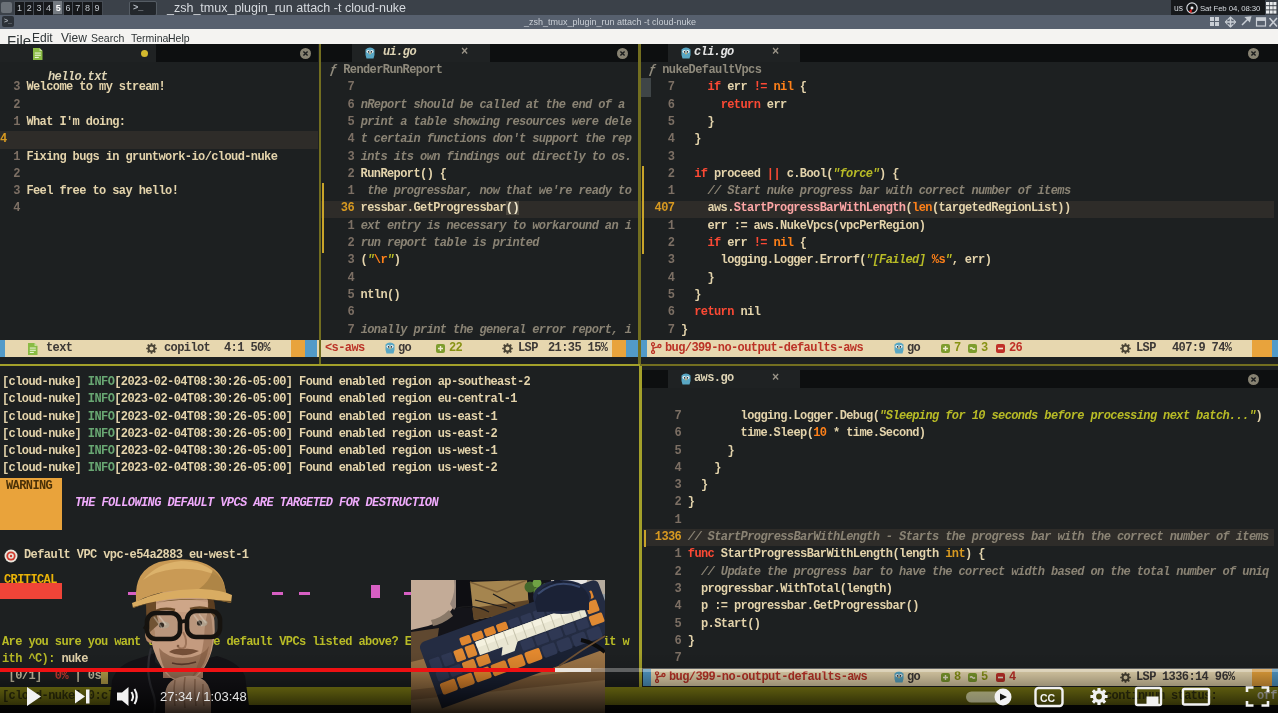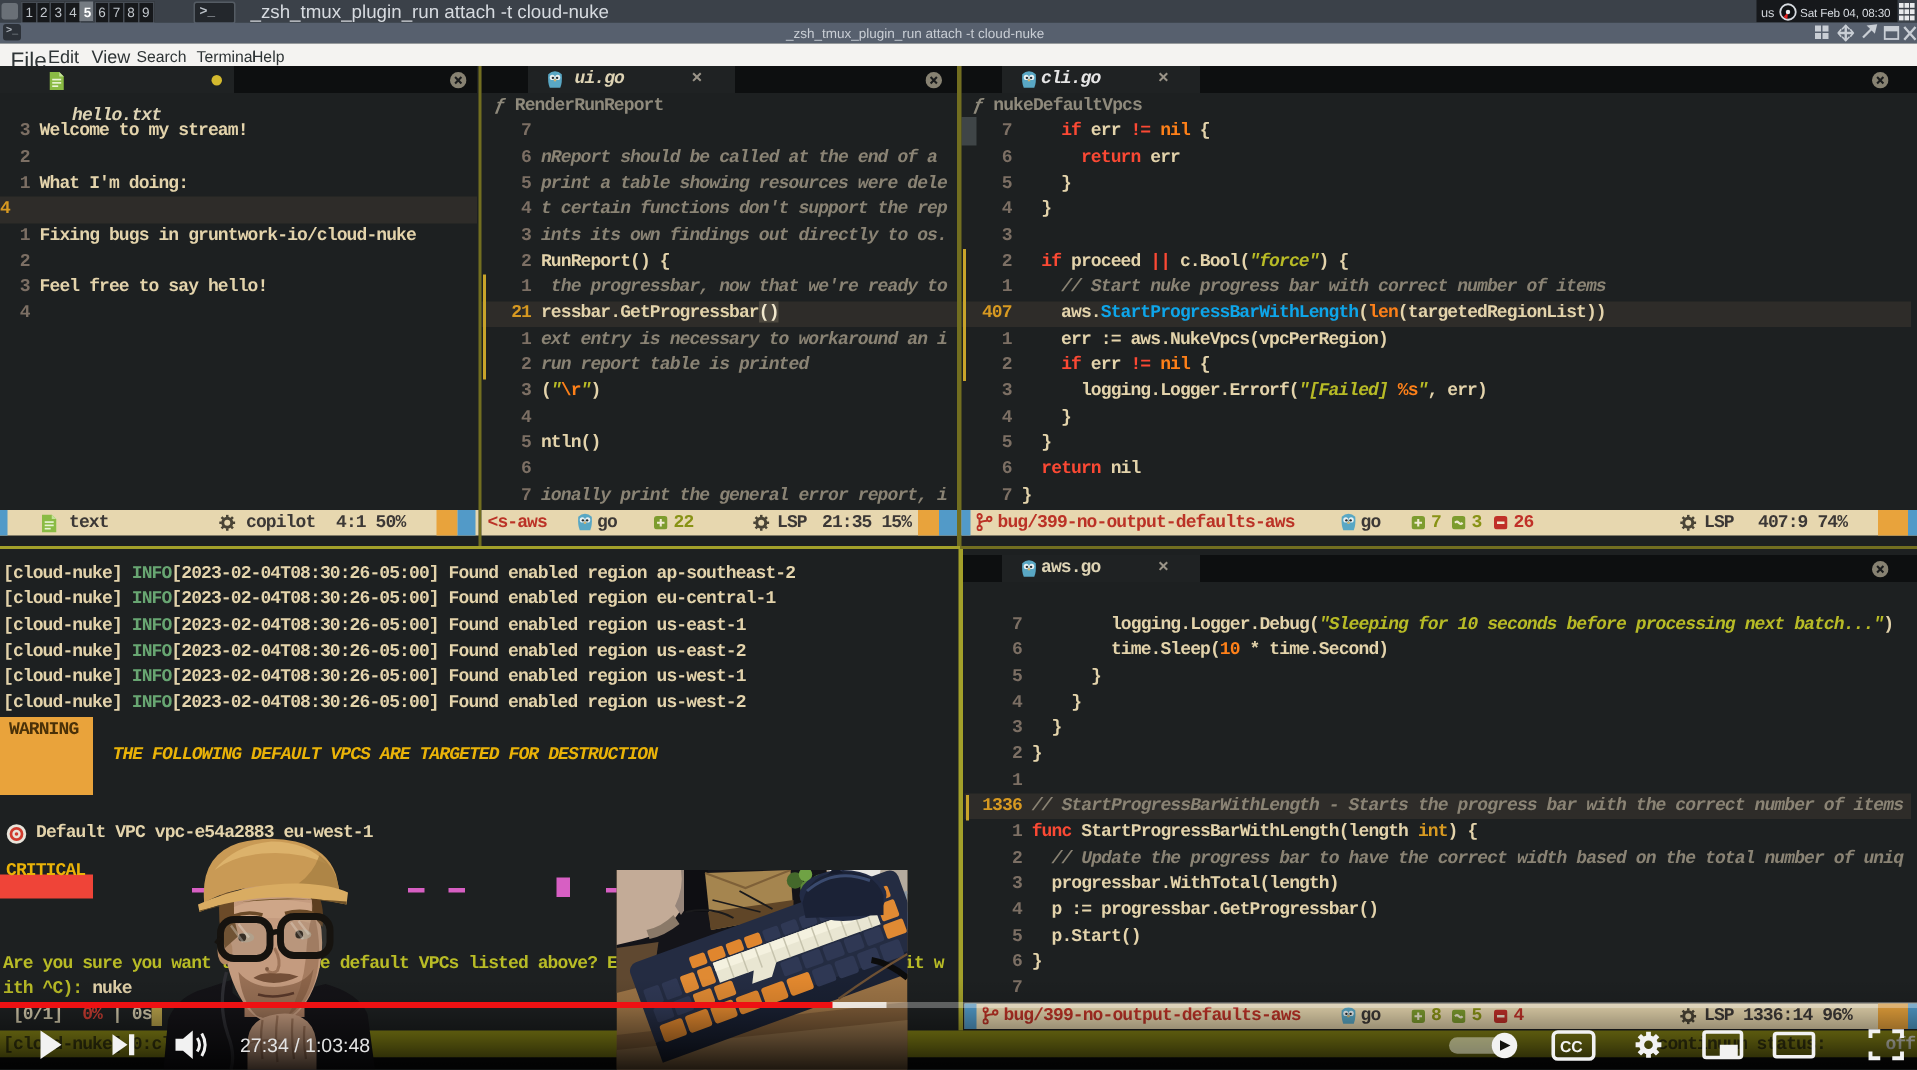--- a/index.html
+++ b/index.html
@@ -214,39 +214,39 @@
 <span class="nm">  4</span></pre>
 
 <div class="abs" style="left:321px;top:62px;width:316px;height:278px;overflow:hidden;">
 <pre class="mono" style="left:0;top:17.4px;"><span class="nm">    7</span>
 <span class="nm">    6</span> <span class="cm">nReport should be called at the end of a</span>
 <span class="nm">    5</span> <span class="cm">print a table showing resources were dele</span>
 <span class="nm">    4</span> <span class="cm">t certain functions don't support the rep</span>
 <span class="nm">    3</span> <span class="cm">ints its own findings out directly to os.</span>
 <span class="nm">    2</span> RunReport() {
 <span class="nm">    1</span> <span class="cm"> the progressbar, now that we're ready to</span>
-<span class="yl">   21</span> ressbar.GetProgressbar<span style="background:#4d483f;color:#f1e8cd;">()</span>
+<span class="yl">   36</span> ressbar.GetProgressbar<span style="background:#4d483f;color:#f1e8cd;">()</span>
 <span class="nm">    1</span> <span class="cm">ext entry is necessary to workaround an i</span>
 <span class="nm">    2</span> <span class="cm">run report table is printed</span>
 <span class="nm">    3</span> (<span class="gn">"</span><span class="or">\r</span><span class="gn">"</span>)
 <span class="nm">    4</span>
 <span class="nm">    5</span> ntln()
 <span class="nm">    6</span>
 <span class="nm">    7</span> <span class="cm">ionally print the general error report, i</span></pre>
 </div>
 
 <div class="abs" style="left:641px;top:62px;width:637px;height:278px;overflow:hidden;">
 <pre class="mono" style="left:7px;top:17.4px;"><span class="nm">   7</span>     <span class="rd">if</span> err <span class="rd">!=</span> <span class="or">nil</span> {
 <span class="nm">   6</span>       <span class="rd">return</span> err
 <span class="nm">   5</span>     }
 <span class="nm">   4</span>   }
 <span class="nm">   3</span>
 <span class="nm">   2</span>   <span class="rd">if</span> proceed <span class="rd">||</span> c.Bool(<span class="gn">"force"</span>) {
 <span class="nm">   1</span>     <span class="cm">// Start nuke progress bar with correct number of items</span>
-<span class="yl"> 407</span>     aws.<span style="color:#0ea5e9;">StartProgressBarWithLength</span>(<span class="or">len</span>(targetedRegionList))
+<span class="yl"> 407</span>     aws.<span style="color:#fca5a5;">StartProgressBarWithLength</span>(<span class="or">len</span>(targetedRegionList))
 <span class="nm">   1</span>     err := aws.NukeVpcs(vpcPerRegion)
 <span class="nm">   2</span>     <span class="rd">if</span> err <span class="rd">!=</span> <span class="or">nil</span> {
 <span class="nm">   3</span>       logging.Logger.Errorf(<span class="gn">"[Failed] </span><span class="or">%s</span><span class="gn">"</span>, err)
 <span class="nm">   4</span>     }
 <span class="nm">   5</span>   }
 <span class="nm">   6</span>   <span class="rd">return</span> nil
 <span class="nm">   7</span> }</pre>
 </div>
 
 <div class="abs" style="left:643px;top:388px;width:635px;height:281px;overflow:hidden;">
@@ -367,21 +367,21 @@
   </svg>
 <div class="mono" style="left:1009px;top:668.8px;color:#c03028;">4</div>
 <svg class="abs" style="left:1120px;top:672px;" width="11" height="11" viewBox="-5.5 -5.5 11 11">
     <use href="#gear"></use>
   </svg>
 <div class="mono" style="left:1136px;top:668.8px;color:#3c3836;">LSP</div>
 <div class="mono" style="left:1162px;top:668.8px;color:#3c3836;">1336:14 96%</div>
 
 <div class="abs" style="left:0;top:477.8px;width:62px;height:51.9px;background:#e9a33b;"></div>
 <div class="mono" style="left:6px;top:477.8px;color:#4a3108;">WARNING</div>
-<div class="mono" style="left:75px;top:495.1px;color:#eab308;font-style:italic;">THE FOLLOWING DEFAULT VPCS ARE TARGETED FOR DESTRUCTION</div>
+<div class="mono" style="left:75px;top:495.1px;color:#f0abfc;font-style:italic;">THE FOLLOWING DEFAULT VPCS ARE TARGETED FOR DESTRUCTION</div>
 
 <svg class="abs" style="left:4px;top:549px;" width="14" height="14">
  <circle cx="7" cy="7" r="6.5" fill="#e8e4da"></circle>
  <circle cx="7" cy="7" r="4.6" fill="#d03b2e"></circle>
  <circle cx="7" cy="7" r="2.8" fill="#e8e4da"></circle>
  <circle cx="7" cy="7" r="1.2" fill="#d03b2e"></circle>
 </svg>
 <div class="mono" style="left:24px;top:547px;">Default VPC vpc-e54a2883 eu-west-1</div>
 
 <div class="abs" style="left:0;top:582.5px;width:62px;height:16.5px;background:#ef4438;"></div>

